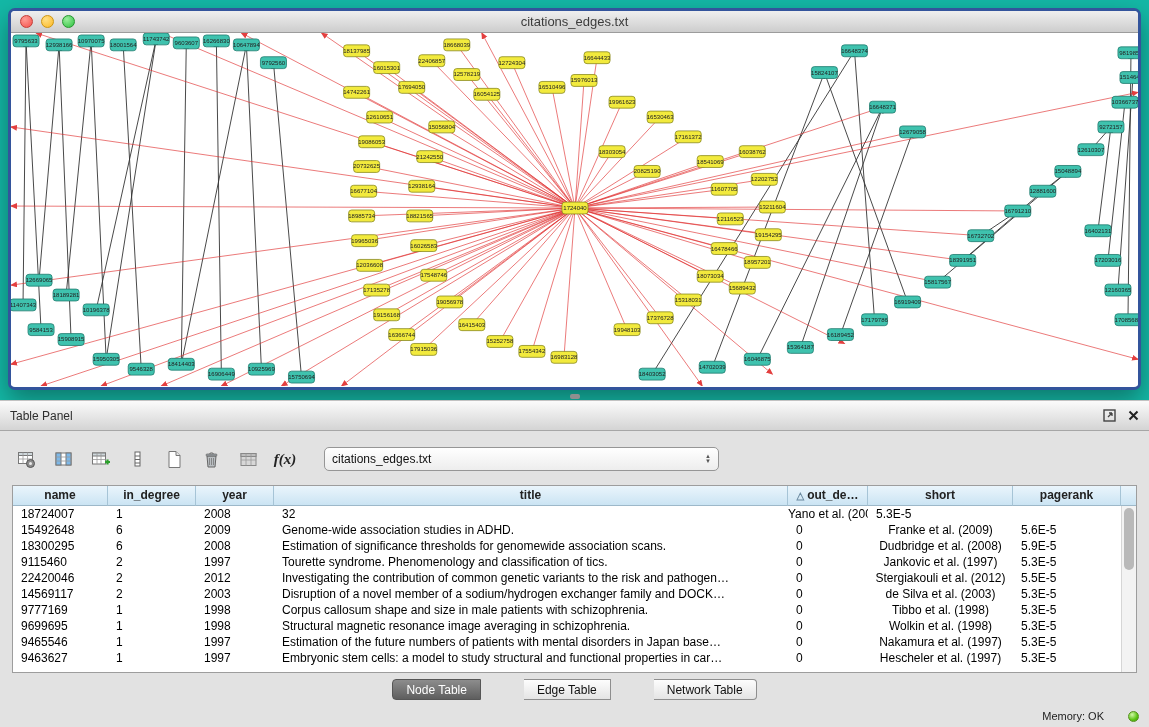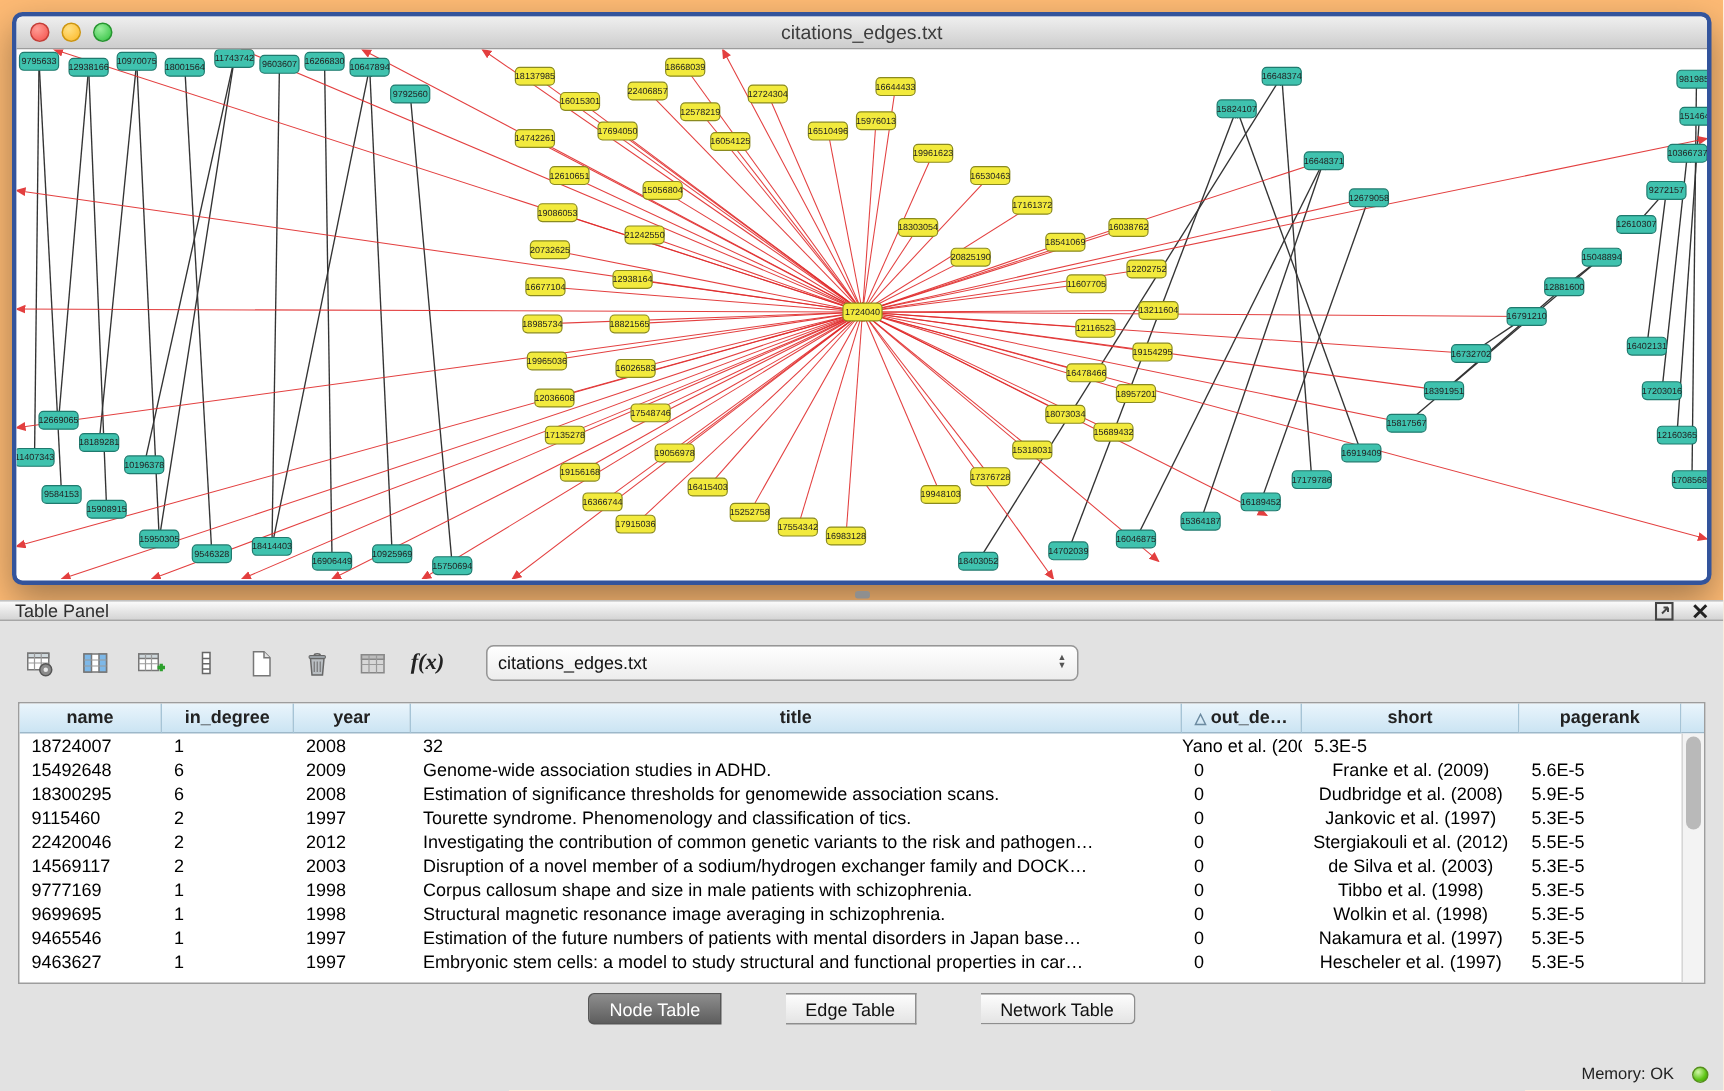--- a/index.html
+++ b/index.html
@@ -1,17 +1,17 @@
 <!DOCTYPE html>
 <html><head>
 <meta charset="utf-8">
 <style>
   * { margin:0; padding:0; box-sizing:border-box; }
   body { font-family:"Liberation Sans", sans-serif; }
-  .desktop { position:relative; width:1149px; height:727px; background:#fdba74; overflow:hidden; }
+  .desktop { position:relative; width:1149px; height:727px; background:#14b8a6; overflow:hidden; }
 
   
   .net-window { position:absolute; left:8px; top:8px; width:1133px; height:382px;
     border:3px solid #33549c; border-radius:7px; overflow:hidden; background:#fff;
     box-shadow:0 10px 24px rgba(0,0,0,.35); }
   .titlebar { height:22px; background:linear-gradient(#efefef,#cdcdcd); border-bottom:1px solid #9c9c9c;
     position:relative; display:flex; align-items:center; }
   .traffic { position:absolute; left:9px; top:4px; display:flex; gap:8px; }
   .tl { width:13px; height:13px; border-radius:50%; display:inline-block; }
   .tl.red { background:radial-gradient(circle at 35% 30%, #ff9d95, #f4504a); border:1px solid #c43e37; }
@@ -21,21 +21,21 @@
   .canvas { position:relative; height:calc(100% - 23px); background:#fff; }
   .canvas svg { position:absolute; left:0; top:0; width:100%; height:100%; }
 
   
   .splitter { position:absolute; left:0; top:392px; width:1149px; height:8px; display:flex;
     align-items:center; justify-content:center; }
   .splitter .grip { width:10px; height:5px; background:#8f8f8f; border-radius:2px; }
 
   
   .table-panel { position:absolute; left:0; top:400px; width:1149px; height:327px; background:#e2e2e2; }
-  .panel-header { height:14px; background:linear-gradient(#fbfbfb,#d4d4d4); border-top:1px solid #c2c2c2;
+  .panel-header { height:31px; background:linear-gradient(#fbfbfb,#d4d4d4); border-top:1px solid #c2c2c2;
     border-bottom:1px solid #a6a6a6; display:flex; align-items:center; padding:0 10px; font-size:12px; color:#2e2e2e; }
   .panel-actions { margin-left:auto; display:flex; gap:12px; align-items:center; }
   .panel-actions svg { display:block; }
   .panel-body { position:relative; height:calc(100% - 23px); padding:12px 12px 0 12px; }
 
   .toolbar { display:flex; align-items:center; height:32px; margin-bottom:10px; gap:9px; }
   .tbtn { width:28px; height:28px; display:flex; align-items:center; justify-content:center; border-radius:4px; }
   .fx { font-family:"Liberation Serif", serif; font-style:italic; font-weight:bold; font-size:15px; color:#222; }
   .tselect { width:395px; height:24px; margin-left:16px; border:1px solid #969696; border-radius:5px;
     background:linear-gradient(#ffffff,#ededed); display:flex; align-items:center; padding:0 7px; font-size:12px; color:#111; }
@@ -57,21 +57,21 @@
   .scroll-corner { position:absolute; right:0; top:0; width:15px; height:20px;
     background:linear-gradient(#eaf5fc,#cbe4f3); border-bottom:1px solid #9db8c9; }
 
   .tabs { display:flex; justify-content:center; margin-top:6px;gap:43px; }
   .tab { height:21px; padding:0 13px; font-size:12px; display:flex; align-items:center;
     background:linear-gradient(#fdfdfd,#e4e4e4); color:#111; border:1px solid #8e8e8e; border-left:none; cursor:default; }
   .tab:first-child { border-left:1px solid #8e8e8e; border-radius:4px 0 0 4px; }
   .tab:last-child { border-radius:0 4px 4px 0; }
   .tab.selected { background:linear-gradient(#8d8d8d,#5e5e5e); color:#fff; border-color:#565656; }
 
-  .statusbar { position:absolute; right:10px; bottom:5px; display:flex; align-items:center; gap:12px;
+  .statusbar { position:absolute; right:10px; bottom:5px; display:flex; align-items:center; gap:24px;
     font-size:11px; color:#222; }
   .mem-dot { width:11px; height:11px; border-radius:50%;
     background:radial-gradient(circle at 35% 30%, #d2f7a8, #5cc414 60%, #3f990c); border:1px solid #55901d; }
 </style>
 </head>
 <body>
 
 <div class="desktop">
 
   <div class="net-window">

